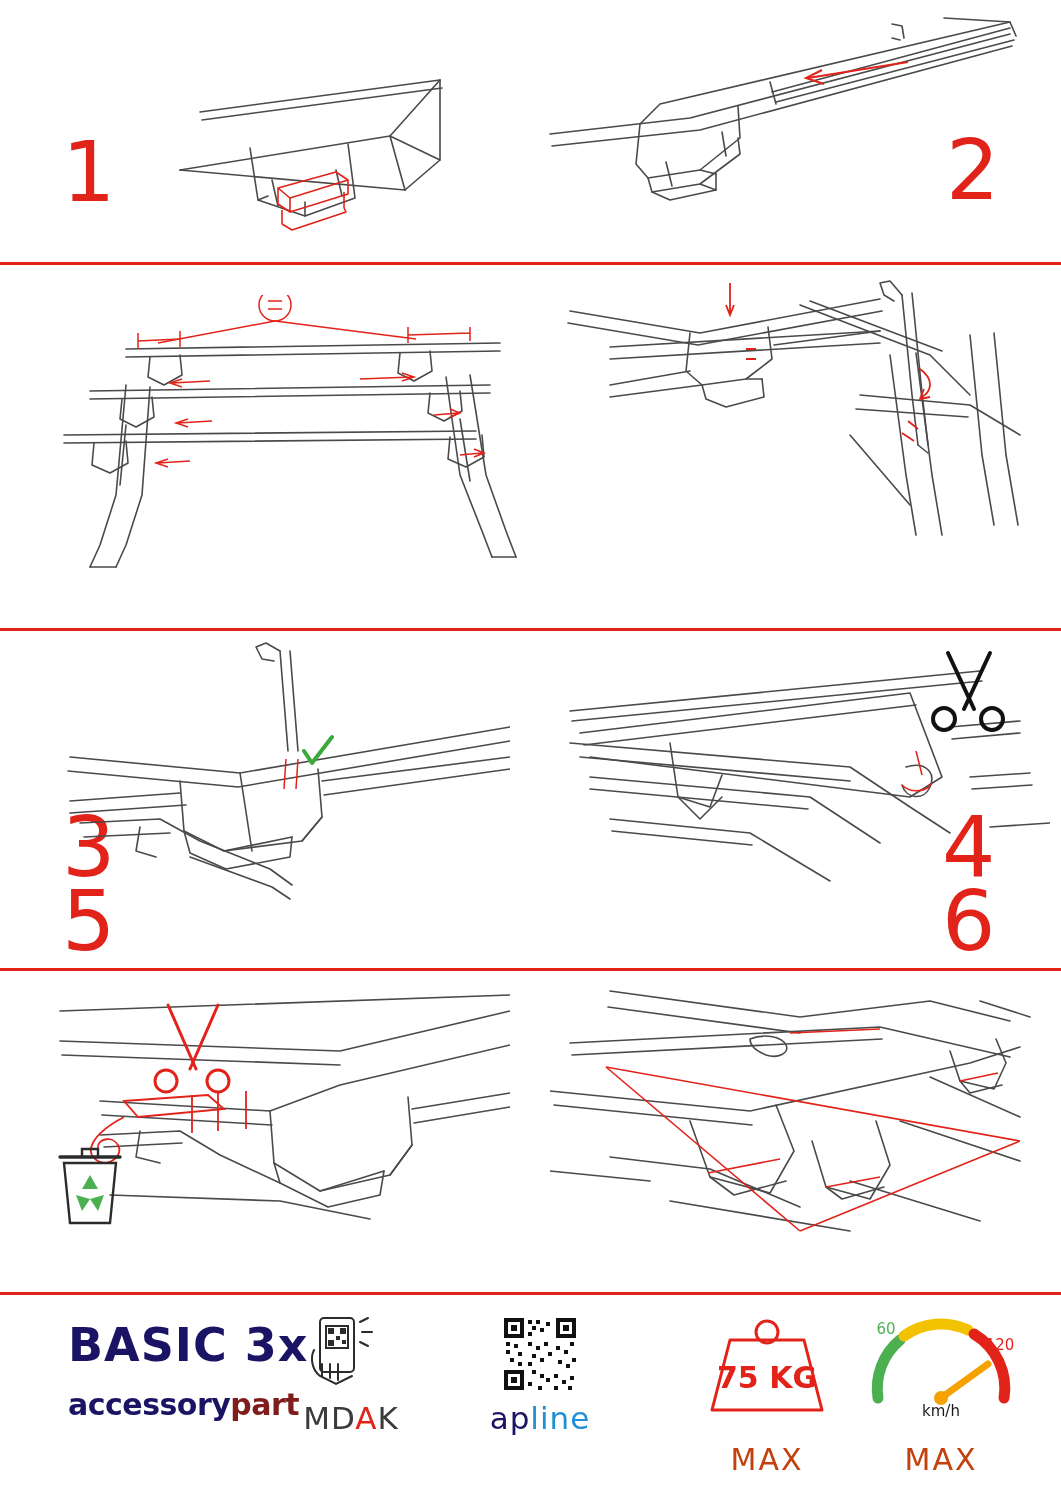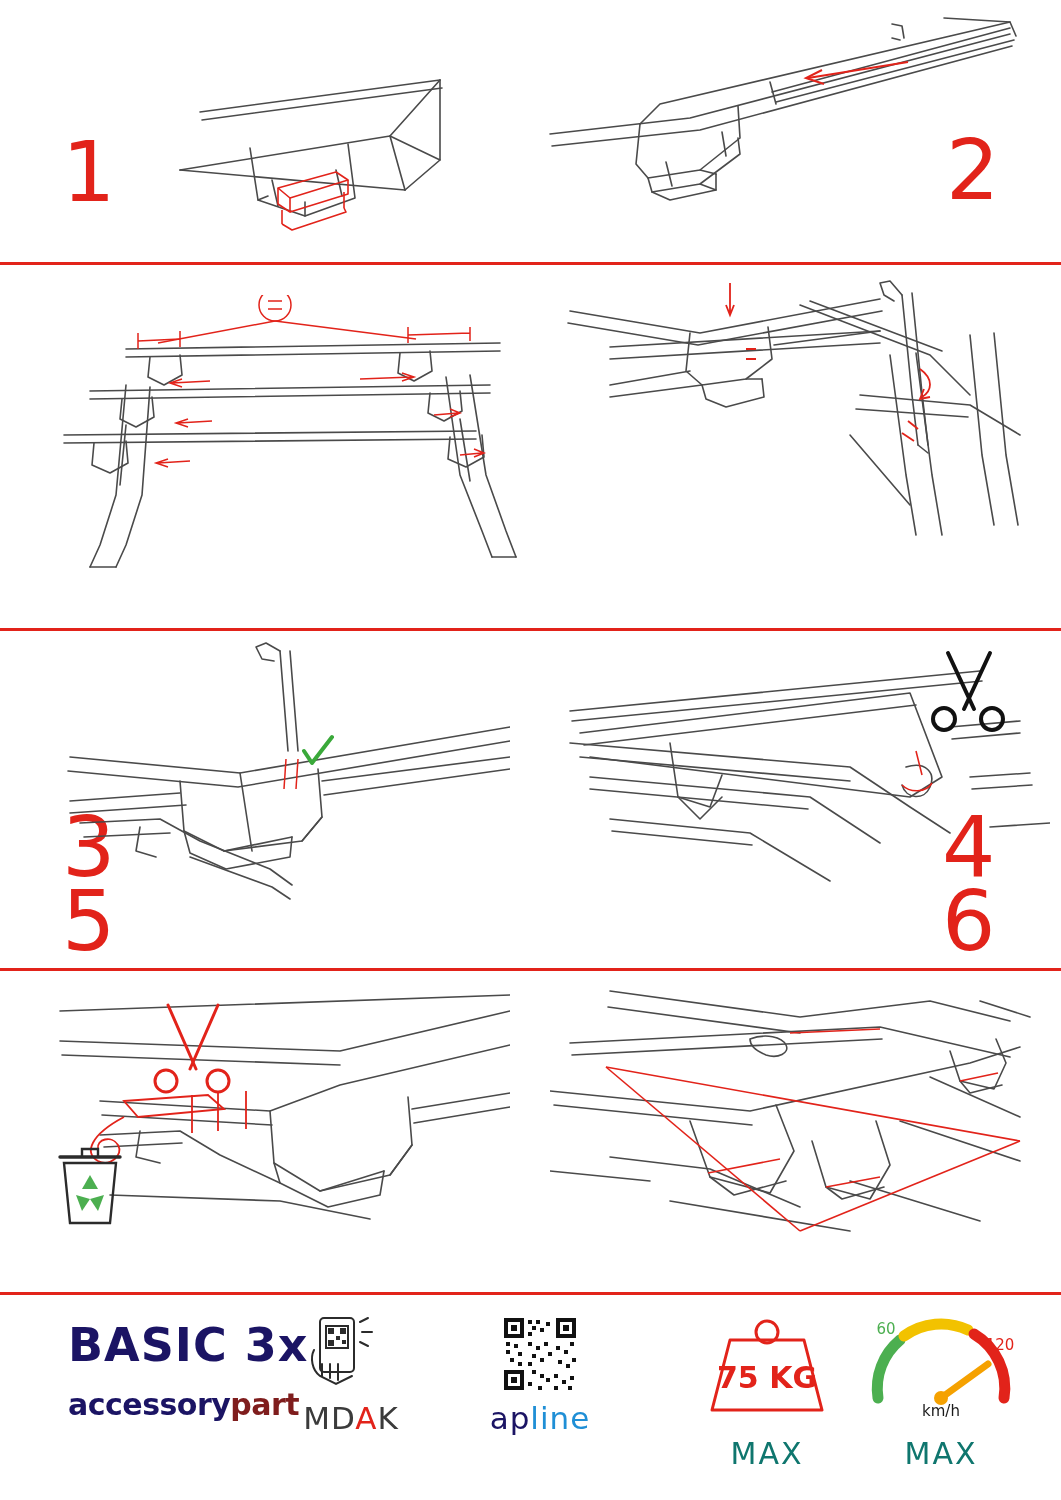--- a/index.html
+++ b/index.html
@@ -79,23 +79,23 @@
   .mdak-label { color: #3b3b3b; }
   .mdak-label .v { color: #e2231a; }
   .ipqi-label { color: #e2231a; font-weight: 400; }
   .apline-label { color: #1b1464; }
   .apline-label .line { color: #1f8fd6; }
 
   .max-block { position: absolute; text-align: center; }
   .max-label {
     font-family: "DejaVu Sans", sans-serif;
     font-size: 30px;
-    color: #0f766e;
+    color: #c2410c;
     letter-spacing: 2px;
-    margin-top: 14px;
+    margin-top: 20px;
   }
   .kg-text {
     font-family: "DejaVu Sans", sans-serif;
     font-size: 30px;
     fill: #e2231a;
     font-weight: 700;
   }
   .speed-small { font-family: "DejaVu Sans", sans-serif; font-size: 15px; }
 </style>
 </head>

